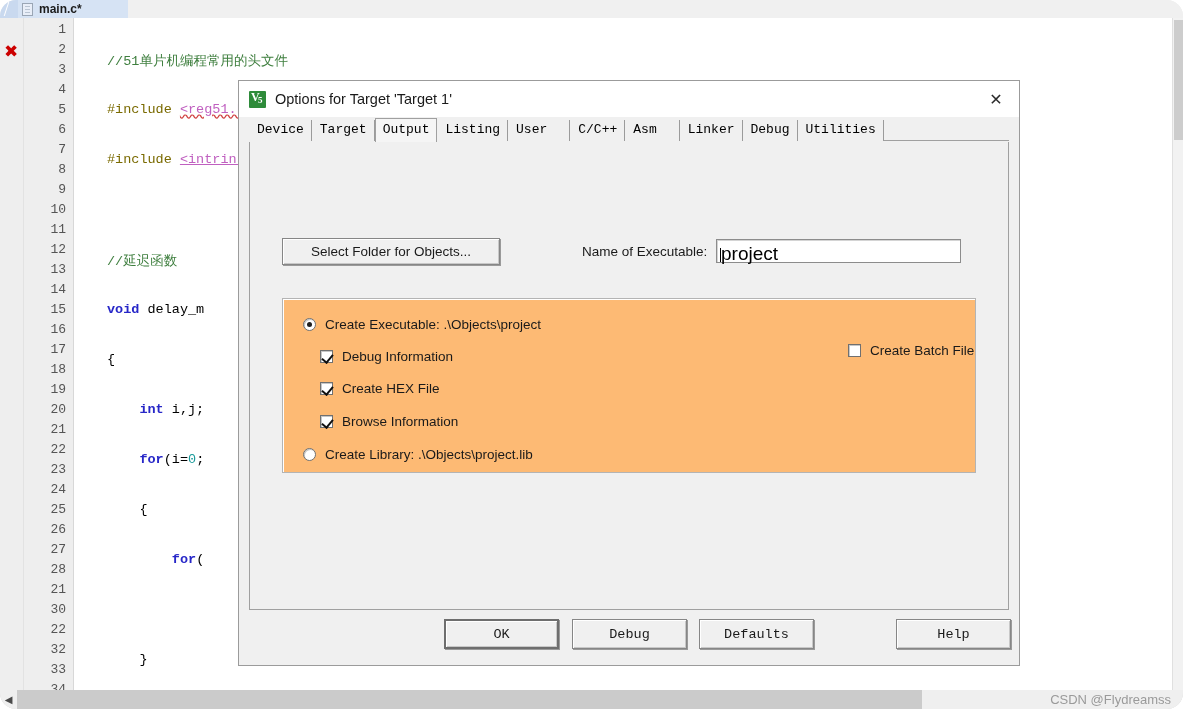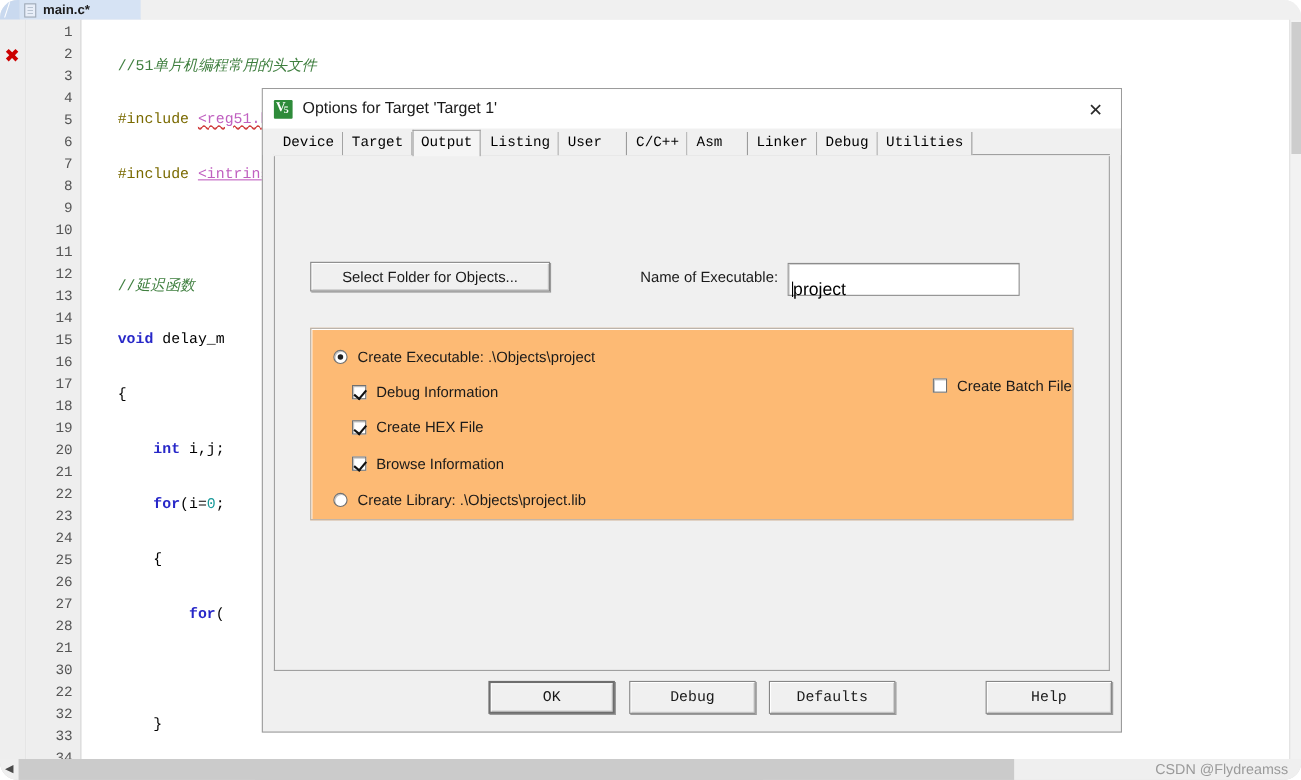--- a/index.html
+++ b/index.html
@@ -89,21 +89,21 @@
     font-family: "Liberation Mono", monospace;
     font-size: 13.5px;
     white-space: pre;
   }
   .codearea .ln { height: 20px; line-height: 20px; padding-left: 32px; color: #000; }
   .cmt { color: #3f7f3f; }
   .kw  { color: #2727c8; font-weight: bold; }
   .pp  { color: #7a6a00; }
   .hdr { color: #c060c0; text-decoration: underline; }
   .num { color: #1a9a9a; }
-  .cjk { font-family: "DejaVu Sans", sans-serif; font-style: italic; }
+  .cjk { font-family: "DejaVu Sans", sans-serif; }
   .sq  { text-decoration: underline; text-decoration-style: wavy; text-decoration-color:#d04040; }
 
   
   .v-scroll {
     position: absolute; right: 0; top: 0; width: 11px; height: 672px;
     background: #f2f2f2; border-left: 1px solid #e0e0e0;
   }
   .v-thumb {
     position: absolute; left: 1px; top: 2px; width: 9px; height: 120px;
     background: #cdcdcd;
@@ -218,26 +218,26 @@
   }
 
   .select-folder-btn {
     position: absolute; left: 32px; top: 96px; width: 218px; height: 27px;
   }
   .exe-label {
     position: absolute; left: 332px; top: 102px;
     font-size: 13.5px; color: #1a1a1a;
   }
   .exe-input {
-    position: absolute; left: 466px; top: 97px; width: 211px; height: 24px;
+    position: absolute; left: 466px; top: 97px; width: 245px; height: 24px;
     background: #ffffff;
     border: 1px solid #8c8c8c;
     box-shadow: inset 1px 1px 0 #d4d4d4;
-    font-size: 16px; color: #000;
-    padding: 14px 3px;
+    font-size: 19px; color: #000;
+    padding: 4px 3px;
     font-family: "Liberation Sans", sans-serif;
     line-height: 19px;
   }
   .exe-input .caret {
     display:inline-block; width:1px; height:14px; background:#000;
     vertical-align:-2px; margin-right:0px;
   }
 
   .groupbox {
     position: absolute; left: 32px; top: 156px; right: 32px; height: 175px;

